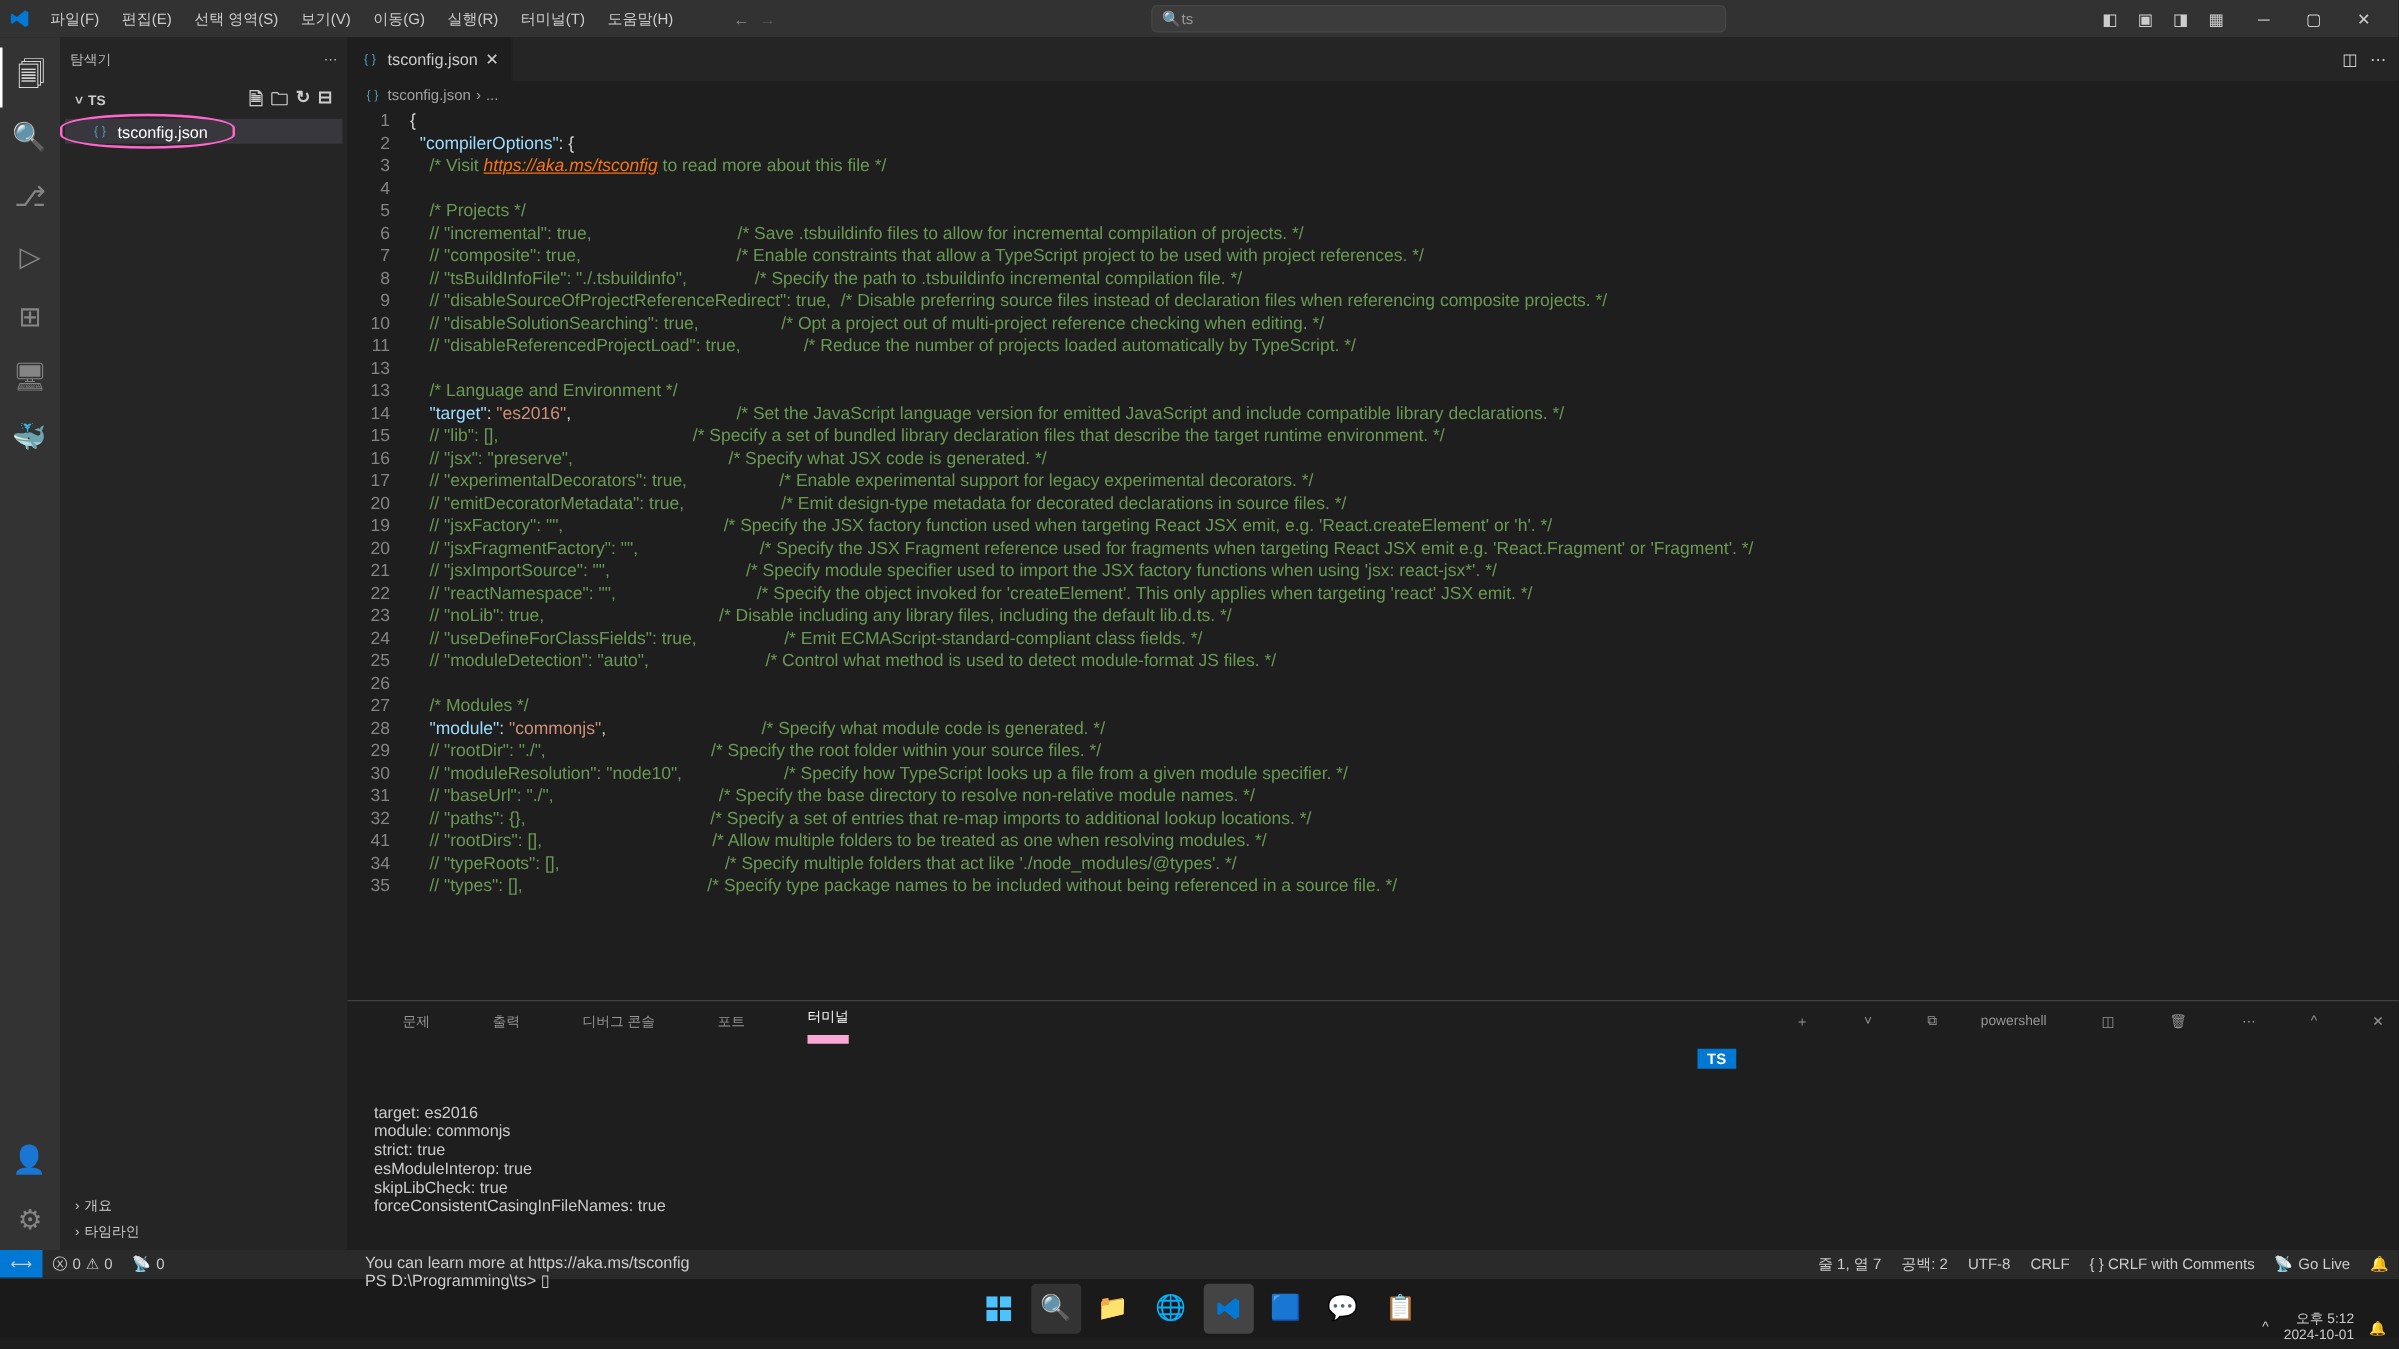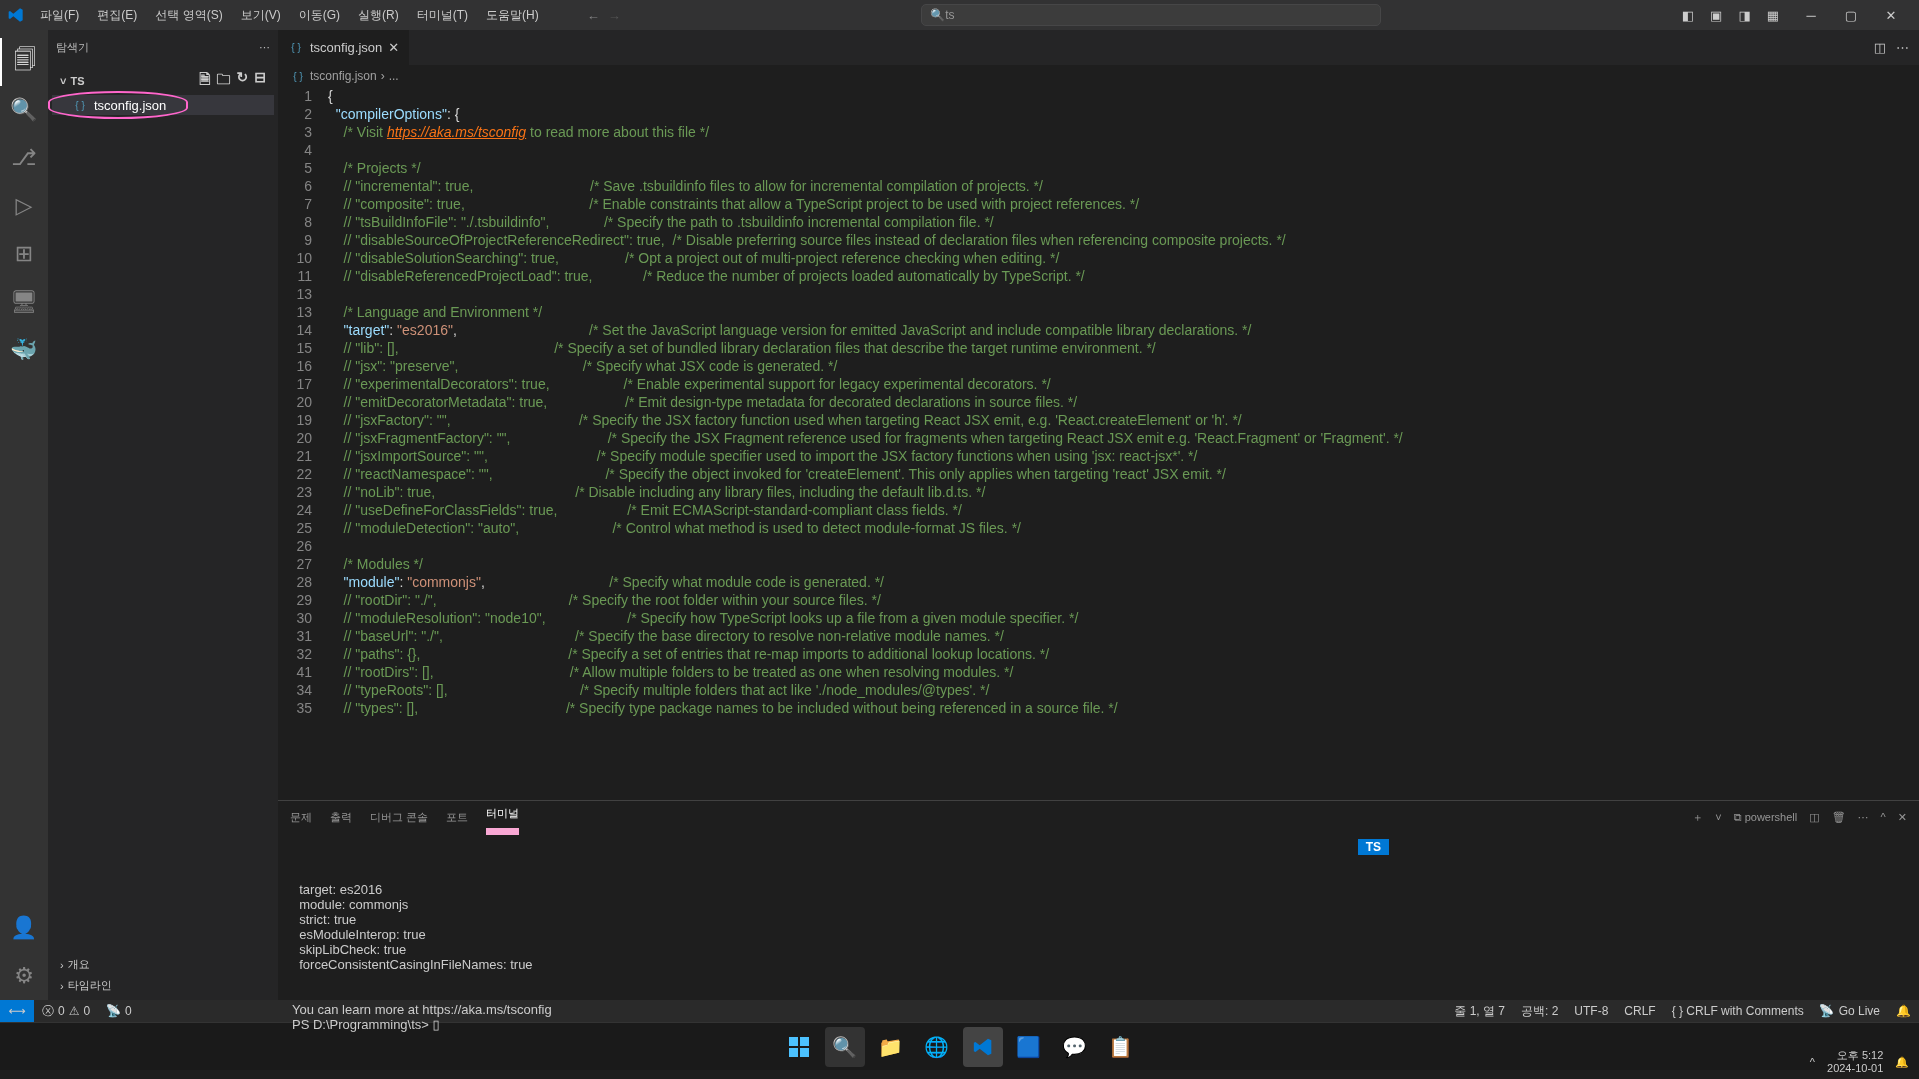--- a/index.html
+++ b/index.html
@@ -33,21 +33,21 @@
 .tabs { height:35px; background:#252526; display:flex; align-items:center; }
 .tab { height:35px; background:#1e1e1e; display:flex; align-items:center; padding:0 10px; gap:6px; font-size:13px; border-right:1px solid #252526; }
 .tab-close { color:#ccc; cursor:pointer; }
 .tab-actions { margin-left:auto; display:flex; gap:10px; padding-right:10px; color:#ccc; }
 .breadcrumb { height:22px; display:flex; align-items:center; padding:0 12px; font-size:12px; color:#a0a0a0; gap:4px; }
 .code-area { flex:1; display:flex; font-family:Consolas,'Courier New',monospace; font-size:14px; line-height:18px; overflow:hidden; position:relative; }
 .gutter { width:50px; text-align:right; color:#858585; padding-right:16px; user-select:none; }
 .code { flex:1; white-space:pre; color:#d4d4d4; overflow-x:auto; }
 .panel { border-top:1px solid #414141; background:#1e1e1e; display:flex; flex-direction:column; height:200px; }
 .panel-tabs { height:32px; display:flex; align-items:center; gap:18px; padding:0 12px; font-size:11px; color:#969696; }
-.panel-tabs span { cursor:pointer; padding:7px 0; }
+.panel-tabs span { cursor:pointer; padding:7px 0;margin-left:32px; }
 .panel-tabs span.active { color:#fff; border-bottom:7px solid #f9a8d4; }
 .panel-actions { margin-left:auto; display:flex; gap:12px; align-items:center; }
 .terminal-body { flex:1; padding:4px 14px; font-family:Consolas,monospace; font-size:13px; color:#ccc; white-space:pre; position:relative; }
 .ts-badge { position:absolute; right:530px; top:6px; background:#0078d4; color:#fff; padding:1px 8px; font-size:12px; font-weight:bold; }
 .statusbar { height:22px; background:#2a2a2a; display:flex; align-items:center; font-size:12px; color:#ccc; }
 .statusbar .remote { background:#0078d4; height:100%; width:34px; display:flex; align-items:center; justify-content:center; }
 .statusbar .sitem { padding:0 8px; display:flex; align-items:center; gap:4px; }
 .statusbar .right { margin-left:auto; display:flex; }
 .taskbar { height:48px; background:#1a1a1a; display:flex; align-items:center; justify-content:center; gap:6px; border-top:1px solid #333; }
 .tb-icon { width:40px; height:40px; display:flex; align-items:center; justify-content:center; border-radius:4px; cursor:pointer; font-size:20px; }

